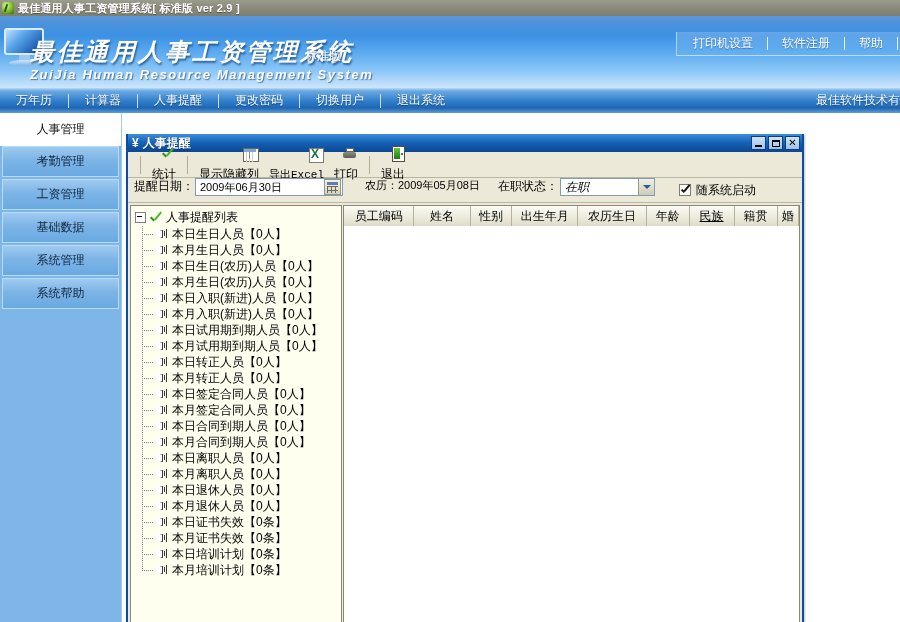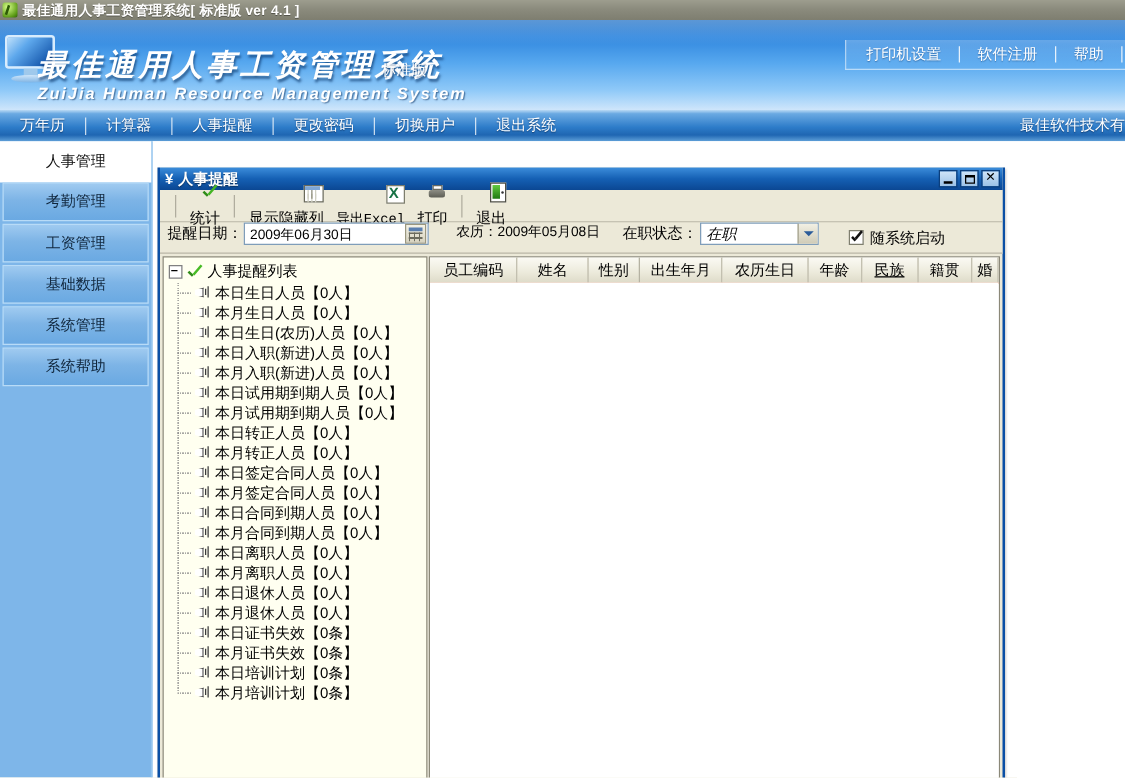--- a/index.html
+++ b/index.html
@@ -343,21 +343,21 @@
   }
   .grid-body{position:absolute;left:0;top:20px;right:0;bottom:0;background:#ffffff;}
 </style>
 </head>
 <body>
 
 <div id="app">
 
   <div class="os-titlebar">
     <div class="os-ico"></div>
-    <div class="os-title">最佳通用人事工资管理系统[ 标准版  ver 4.1 ]</div>
+    <div class="os-title">最佳通用人事工资管理系统[ 标准版  ver 2.9 ]</div>
   </div>
 
   <div class="banner">
     <div class="logo-monitor">
       <div class="screen"></div>
         <div class="neck"></div>
         <div class="base"></div>
     </div>
     <div class="brand-cn">最佳通用人事工资管理系统</div>
     <div class="brand-edition">标准版</div>
@@ -495,20 +495,26 @@
               <div class="tnode">
                 <span class="spk">
                   <span class="wv"></span>
                 </span>
                 <span class="tl">本日生日(农历)人员【0人】</span>
               </div>
               <div class="tnode">
                 <span class="spk">
                   <span class="wv"></span>
                 </span>
+                <span class="tl">本月生日(农历)人员【0人】</span>
+              </div>
+              <div class="tnode">
+                <span class="spk">
+                  <span class="wv"></span>
+                </span>
                 <span class="tl">本日入职(新进)人员【0人】</span>
               </div>
               <div class="tnode">
                 <span class="spk">
                   <span class="wv"></span>
                 </span>
                 <span class="tl">本月入职(新进)人员【0人】</span>
               </div>
               <div class="tnode">
                 <span class="spk">

